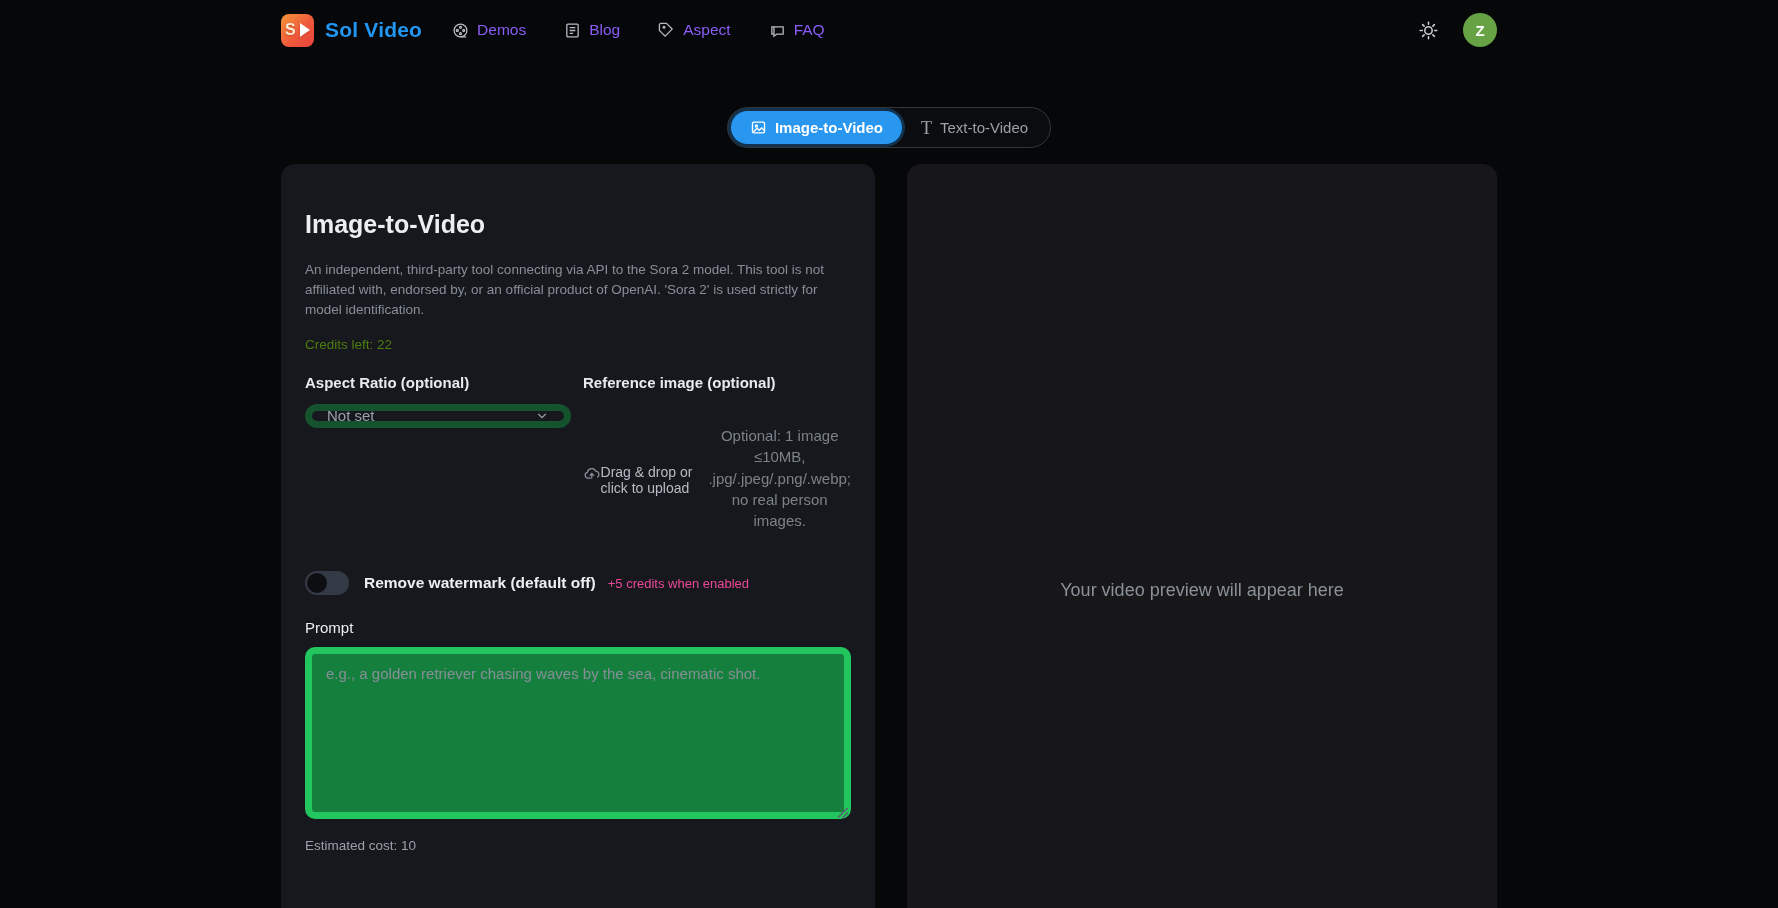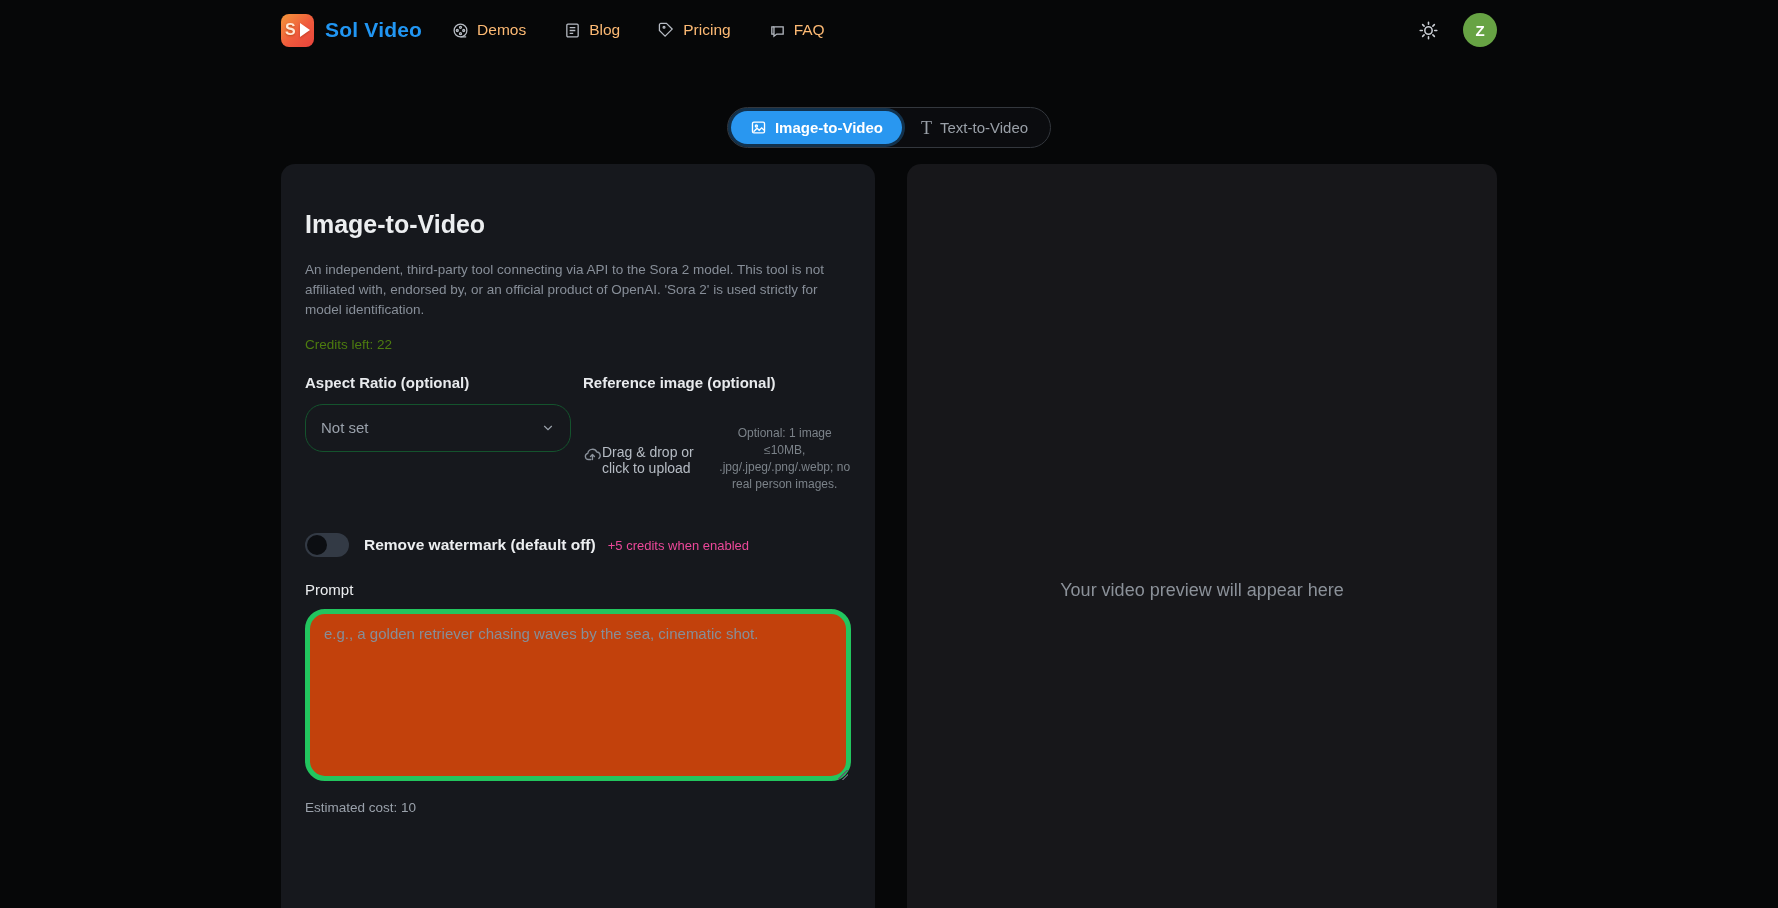--- a/index.html
+++ b/index.html
@@ -22,21 +22,21 @@
     position:absolute; left:4px; top:7px; font-size:16px; font-weight:bold;
     color:#ffe9d6; text-shadow:0 1px 2px rgba(160,50,10,.6);
   }
   .logo-play {
     position:absolute; right:4px; top:9px; width:0; height:0;
     border-left:10px solid #fff; border-top:7px solid transparent; border-bottom:7px solid transparent;
     filter:drop-shadow(0 1px 1px rgba(150,40,10,.5));
   }
   .brand-title { color:#2196f3; font-size:21px; font-weight:bold; margin-left:11px; letter-spacing:.2px; }
   .nav { display:flex; align-items:center; margin-left:30px; gap:38px; }
-  .nav-item { display:flex; align-items:center; gap:8px; color:#fdba74; font-size:15.5px; cursor:pointer; }
+  .nav-item { display:flex; align-items:center; gap:8px; color:#8b5cf6; font-size:15.5px; cursor:pointer; }
   .nav-item svg { width:17px; height:17px; stroke:#b7bcc4; }
   .header-right { margin-left:auto; display:flex; align-items:center; gap:24px; }
   .theme-btn { background:none; border:none; cursor:pointer; display:flex; padding:0; }
   .theme-btn svg { width:21px; height:21px; stroke:#c9cdd3; }
   .avatar {
     width:34px; height:34px; border-radius:50%;
     display:flex; align-items:center; justify-content:center;
     color:#fff; font-weight:bold; font-size:15px; cursor:pointer;
   }
   .tab-row { margin-top:47px; display:flex; justify-content:center; }
@@ -63,45 +63,45 @@
   }
   .preview-text { color:#8b9199; font-size:18px; }
   .form-title { font-size:25px; font-weight:bold; color:#eceef0; }
   .form-subtitle { margin-top:20px; font-size:15px; color:#b3b9c2; }
   .form-disclaimer { margin-top:21px; font-size:13.5px; line-height:1.48; color:#878e98; max-width:540px; }
   .credits { margin-top:17px; font-size:13.5px; color:#4d7c0f; }
   .columns { margin-top:22px; display:flex; gap:12px; }
   .col { width:268px; }
   .field-label { font-size:15px; font-weight:bold; color:#e8eaed; }
   .select {
-    margin-top:13px; height:48px; border:1px solid #14532d; border-radius:18px;
+    margin-top:13px; height:24px; border:7px solid #14532d; border-radius:18px;
     background:transparent; display:flex; align-items:center; justify-content:space-between;
     padding:0 15px; cursor:pointer;
   }
   .select-value { font-size:15px; color:#9aa1ab; }
   .select svg { width:14px; height:14px; stroke:#9aa1ab; }
   .upload { margin-top:24px; display:flex; align-items:center; cursor:pointer; }
   .upload svg { width:30px; height:30px; stroke:#8b929c; }
   .upload-main { margin-top:13px; font-size:14px; color:#b6bcc4; }
-  .upload-hint { margin-top:10px; font-size:12px; line-height:1.42; color:#7b8289; text-align:center; width:210px; }
+  .upload-hint { margin-top:10px; font-size:15px; line-height:1.42; color:#7b8289; text-align:center; width:210px; }
   .wm-row { margin-top:40px; display:flex; align-items:center; }
   .toggle {
     width:44px; height:24px; border-radius:12px; background:#333a45;
     position:relative; cursor:pointer; flex:0 0 auto;
   }
   .toggle-knob {
     position:absolute; left:2px; top:2px; width:20px; height:20px; border-radius:50%;
     background:#0c0e12;
   }
   .wm-label { margin-left:15px; font-size:15.5px; font-weight:bold; color:#eceef0; }
   .wm-note { margin-left:12px; font-size:13px; color:#ec4899; }
   .prompt-label { margin-top:24px; font-size:15px; font-weight:normal; color:#eceef0; }
   .prompt-wrap { position:relative; margin-top:11px; }
   .prompt-input {
-    width:100%; height:172px; background:#c2410c; border:5px solid #22c55e; border-radius:20px;
+    width:100%; height:172px; background:#15803d; border:7px solid #22c55e; border-radius:10px;
     padding:11px 14px; font-size:15px; color:#d7dade; resize:none;
     font-family:"Liberation Sans", sans-serif; outline:none;
   }
   .prompt-input::placeholder { color:#878e98; }
   .resize-grip {
     position:absolute; right:3px; bottom:5px; width:10px; height:10px; pointer-events:none;
     background:
       linear-gradient(135deg, transparent 0 44%, #5a616b 44% 52%, transparent 52% 69%, #5a616b 69% 77%, transparent 77%);
   }
   .cost { margin-top:15px; font-size:13.5px; color:#9aa1ab; }
@@ -134,21 +134,21 @@
           <rect x="4" y="3" width="16" height="18" rx="1.5"></rect>
             <path d="M8 8h8M8 12h8M8 16h5"></path>
         </svg>
         <span>Blog</span>
       </div>
       <div class="nav-item">
         <svg viewBox="0 0 24 24" fill="none" stroke-width="1.8">
           <path d="M12 2l8 8-10 10-8-8V4a2 2 0 0 1 2-2h8z" transform="rotate(0 12 12)"></path>
             <circle cx="8.5" cy="7.5" r="1.3"></circle>
         </svg>
-        <span>Pricing</span>
+        <span>Aspect</span>
       </div>
       <div class="nav-item">
         <svg viewBox="0 0 24 24" fill="none" stroke-width="1.8">
           <path d="M7 7h13v10H11l-4 3z"></path>
             <path d="M7 7H4v10h3"></path>
         </svg>
         <span>FAQ</span>
       </div>
     </nav>
 

